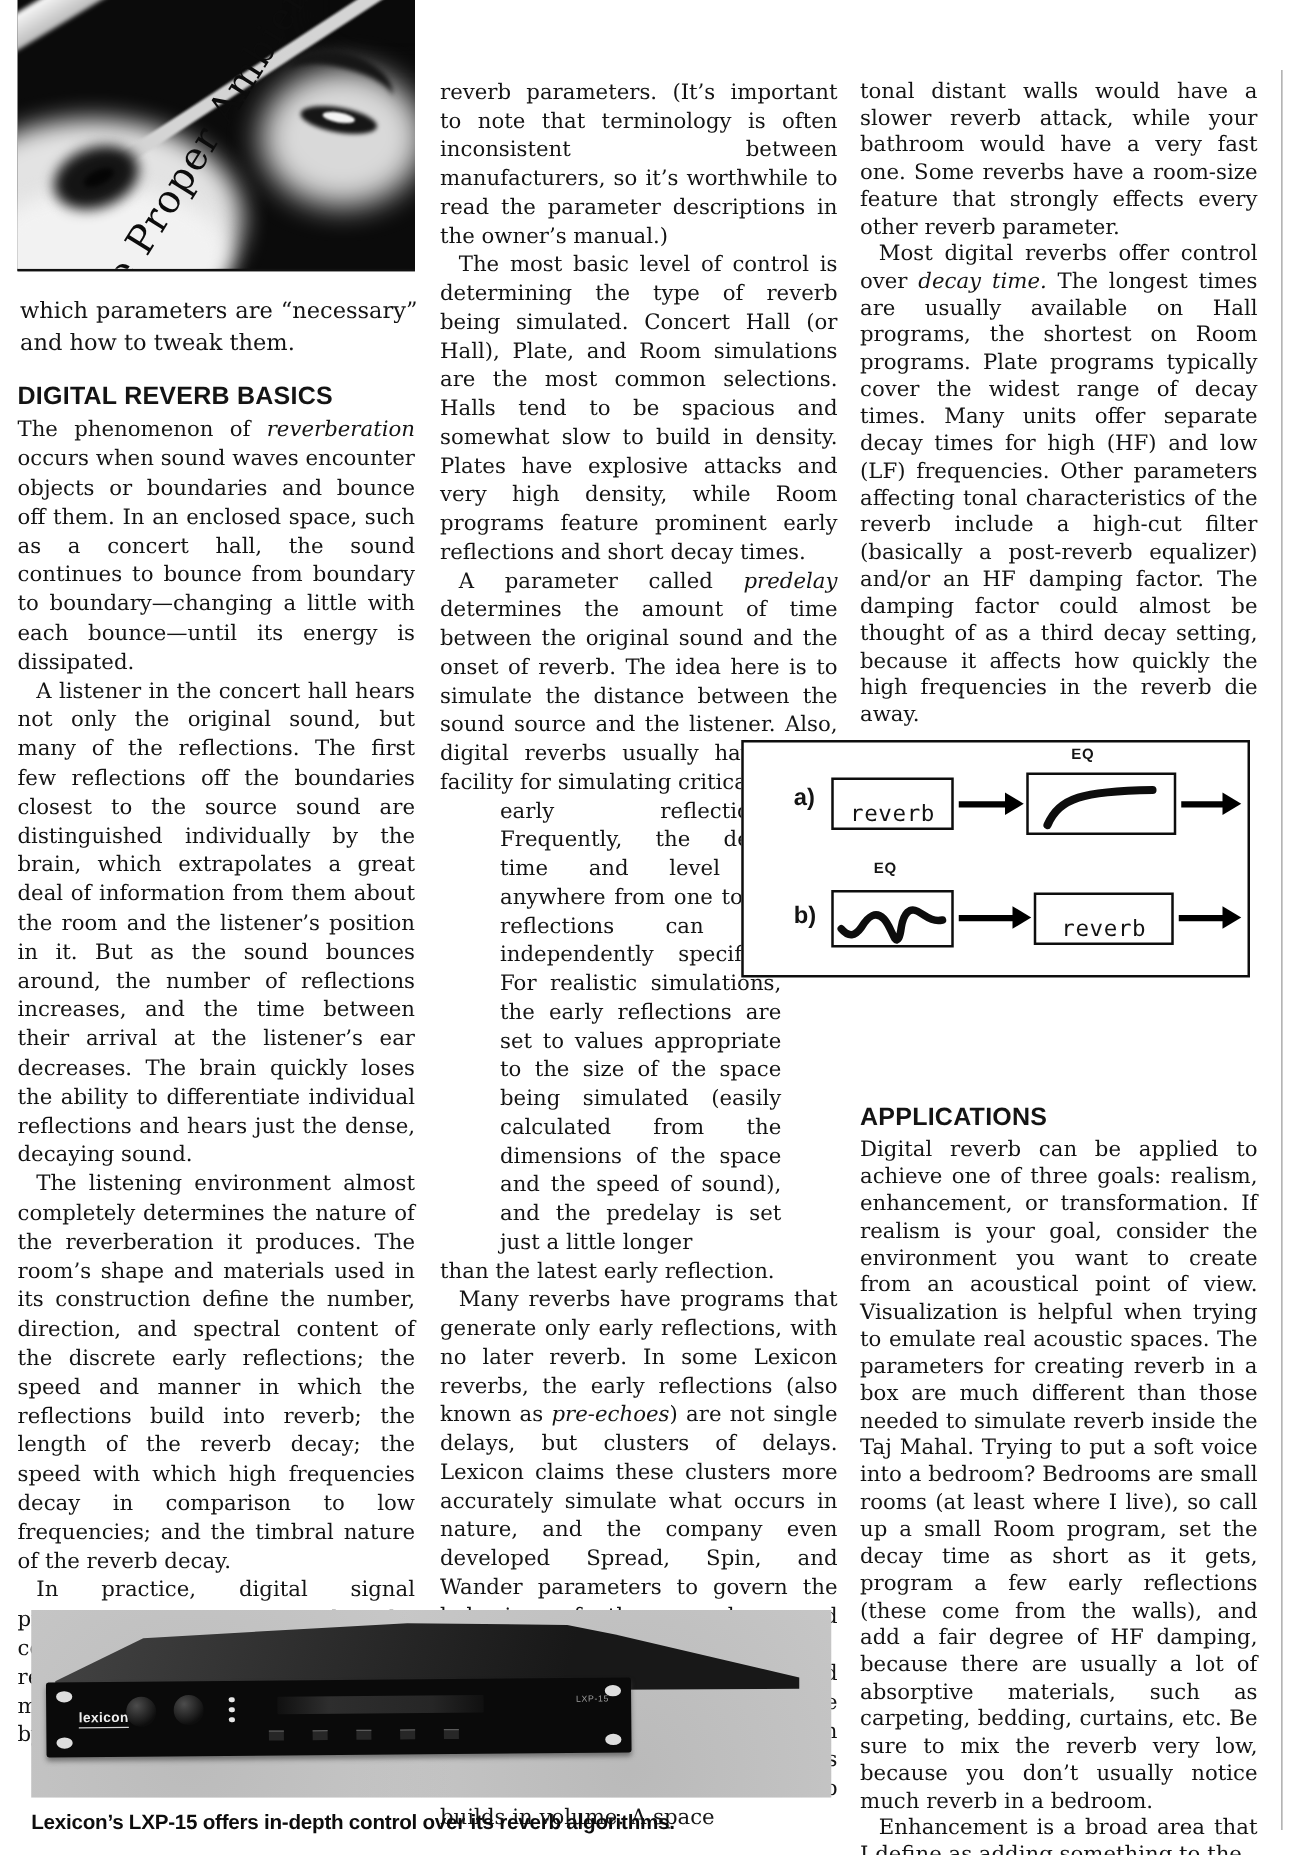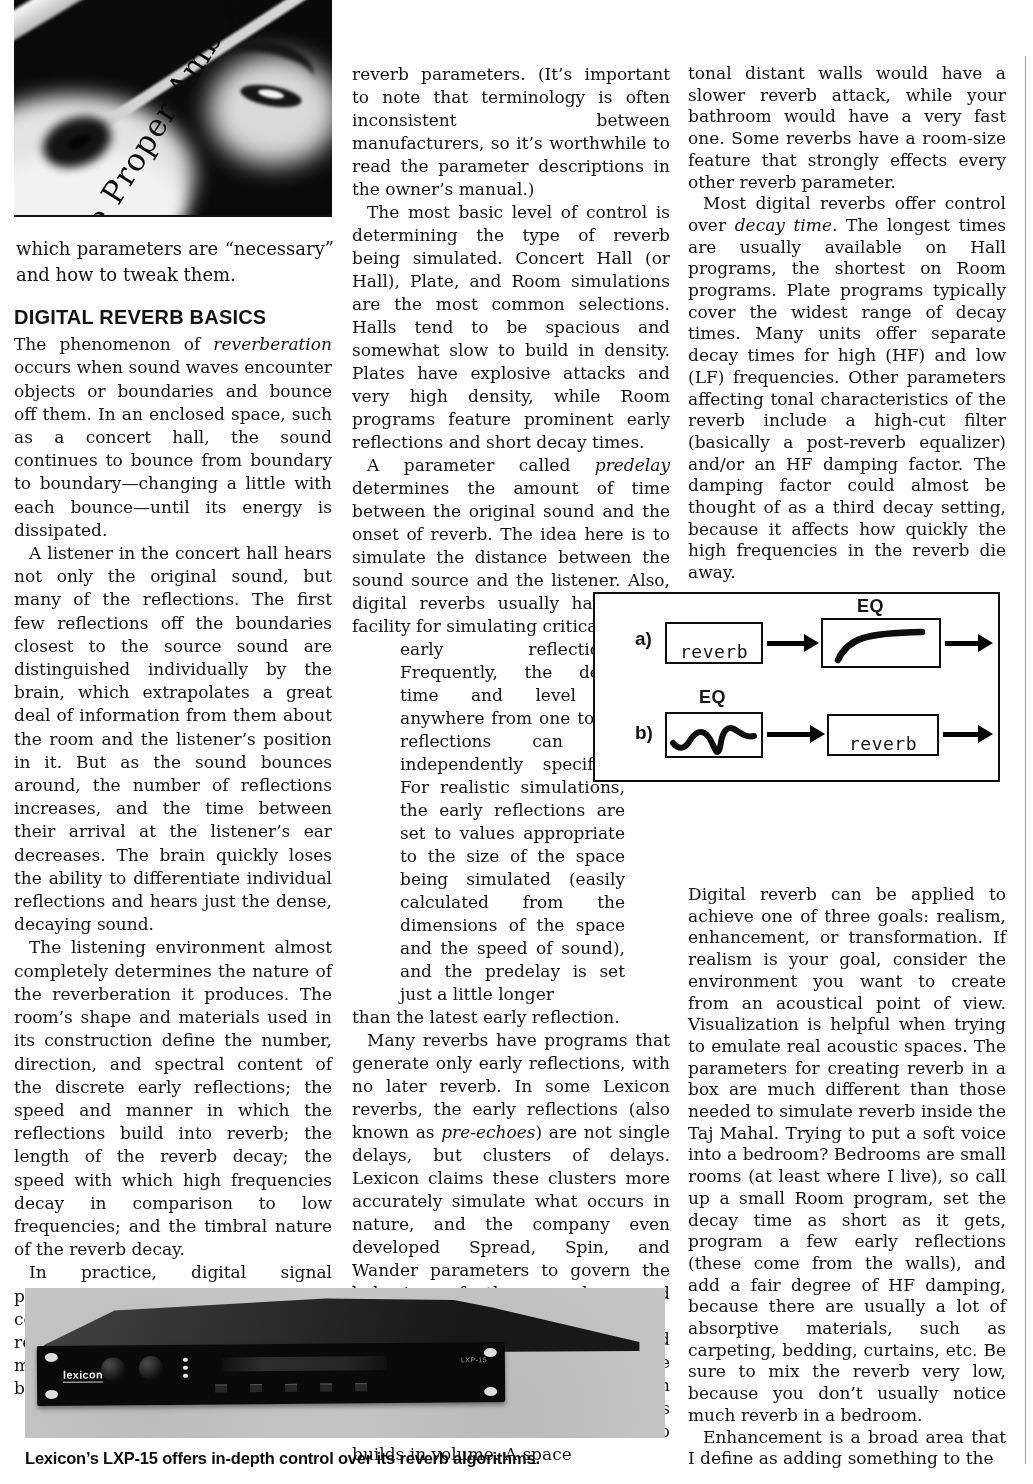--- a/index.html
+++ b/index.html
@@ -46,21 +46,21 @@
   }
   .intro { position:absolute; left:16px; top:236px; width:318px; font-size:18px; line-height:26px; text-align:justify; }
   
   .fig1 {
     position:absolute; left:593px; top:592px; width:407px; height:190px;
     border:2.5px solid #0d0d0d; background:#fff; box-sizing:border-box;
   }
   .fig-label { position:absolute; font-family:"Liberation Sans", sans-serif; font-weight:bold; font-size:19px; }
   .fig-box { position:absolute; border:2.5px solid #0d0d0d; box-sizing:border-box; display:flex; align-items:flex-end; justify-content:center; }
   .fig-box-text { font-family:"DejaVu Sans Mono", monospace; font-size:18px; font-weight:500; letter-spacing:0.5px; }
-  .eq-tag { position:absolute; font-family:"Liberation Sans", sans-serif; font-weight:bold; font-size:18px; letter-spacing:0.5px; }
+  .eq-tag { position:absolute; font-family:"Liberation Sans", sans-serif; font-weight:bold; font-size:12px; letter-spacing:0.5px; }
   .fl-arrow { position:absolute; height:5px; background:#000; }
   .fl-arrow::after {
     content:""; position:absolute; right:-14px; top:-7px;
     border-left:15px solid #000; border-top:9.5px solid transparent; border-bottom:9.5px solid transparent;
   }
   .fig-caption {
     position:absolute; left:593px; top:798px; width:416px;
     font-family:"Liberation Sans", sans-serif; font-weight:bold;
     font-size:16.5px; line-height:25px; letter-spacing:-0.2px; text-align:left; color:#0d0d0d;
   }
@@ -175,20 +175,21 @@
       </svg>
     </div>
     <div class="fl-arrow" style="left:172px; top:138px; width:44px;"></div>
     <div class="fig-box" style="left:232px; top:120px; width:112px; height:42px;">
       <span class="fig-box-text">reverb</span>
     </div>
     <div class="fl-arrow" style="left:348px; top:138px; width:36px;"></div>
   </div>
 
   <div class="col lh-c" style="left:688px; top:884px;">
+    <p class="sec-heading">APPLICATIONS</p>
     <p>Digital reverb can be applied to achieve one of three goals: realism, enhancement, or transformation. If realism is your goal, consider the environment you want to create from an acoustical point of view. Visualization is helpful when trying to emulate real acoustic spaces. The parameters for creating reverb in a box are much different than those needed to simulate reverb inside the Taj Mahal. Trying to put a soft voice into a bedroom? Bedrooms are small rooms (at least where I live), so call up a small Room program, set the decay time as short as it gets, program a few early reflections (these come from the walls), and add a fair degree of HF damping, because there are usually a lot of absorptive materials, such as carpeting, bedding, curtains, etc. Be sure to mix the reverb very low, because you don’t usually notice much reverb in a bedroom.</p>
     <p class="p-ind">Enhancement is a broad area that I define as adding something to the</p>
   </div>
 
   <div class="lex-photo">
     <div class="lex-top"></div>
     <div class="lex-panel">
       <div class="screw" style="left:8px; top:7px;"></div>
       <div class="screw" style="left:8px; top:44px;"></div>
       <div class="screw" style="left:447px; top:6px;"></div>

